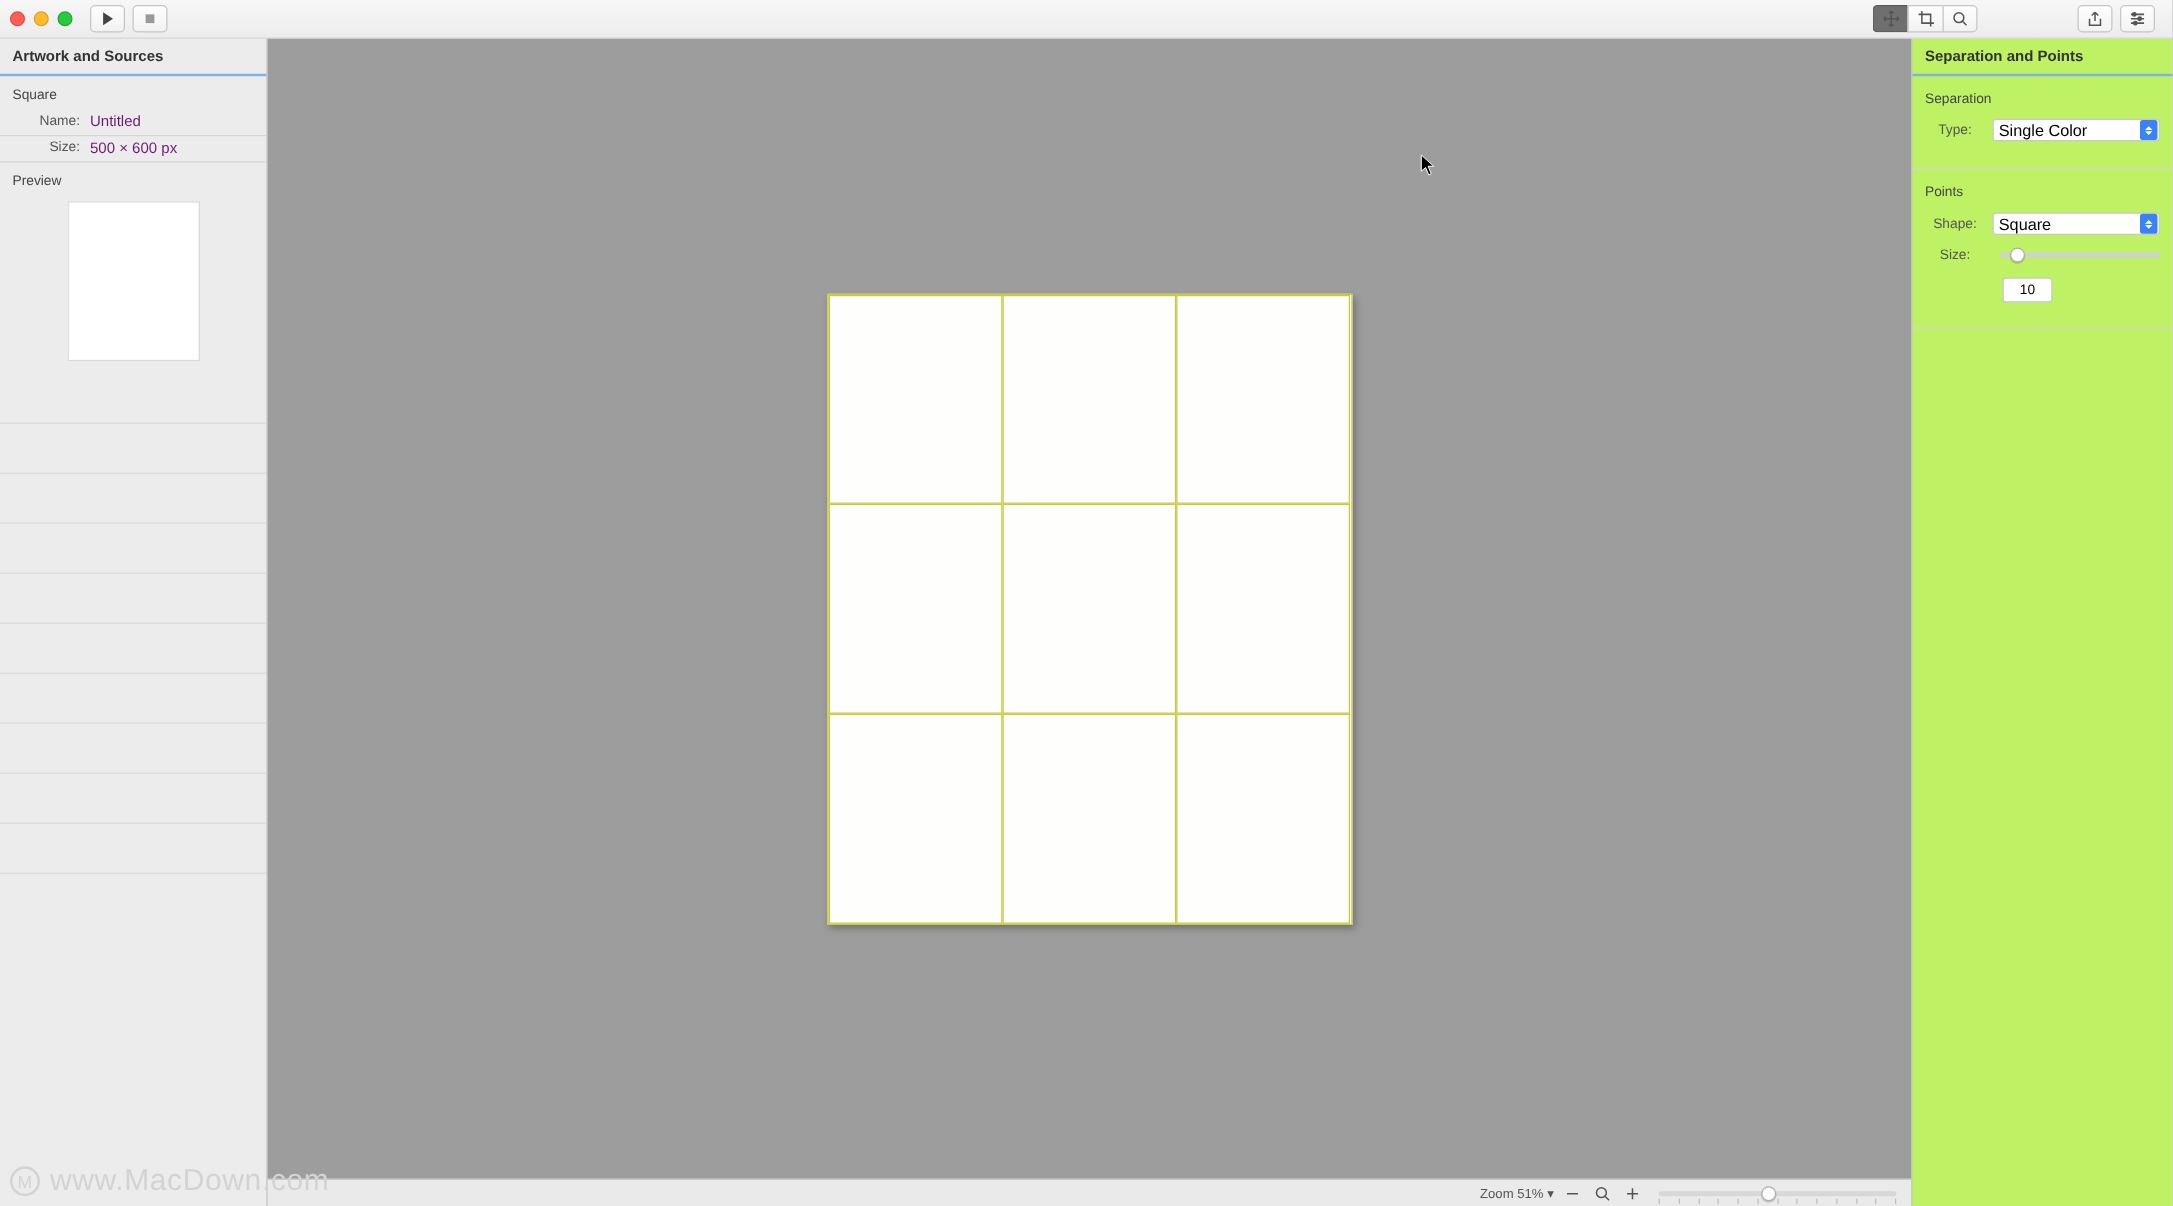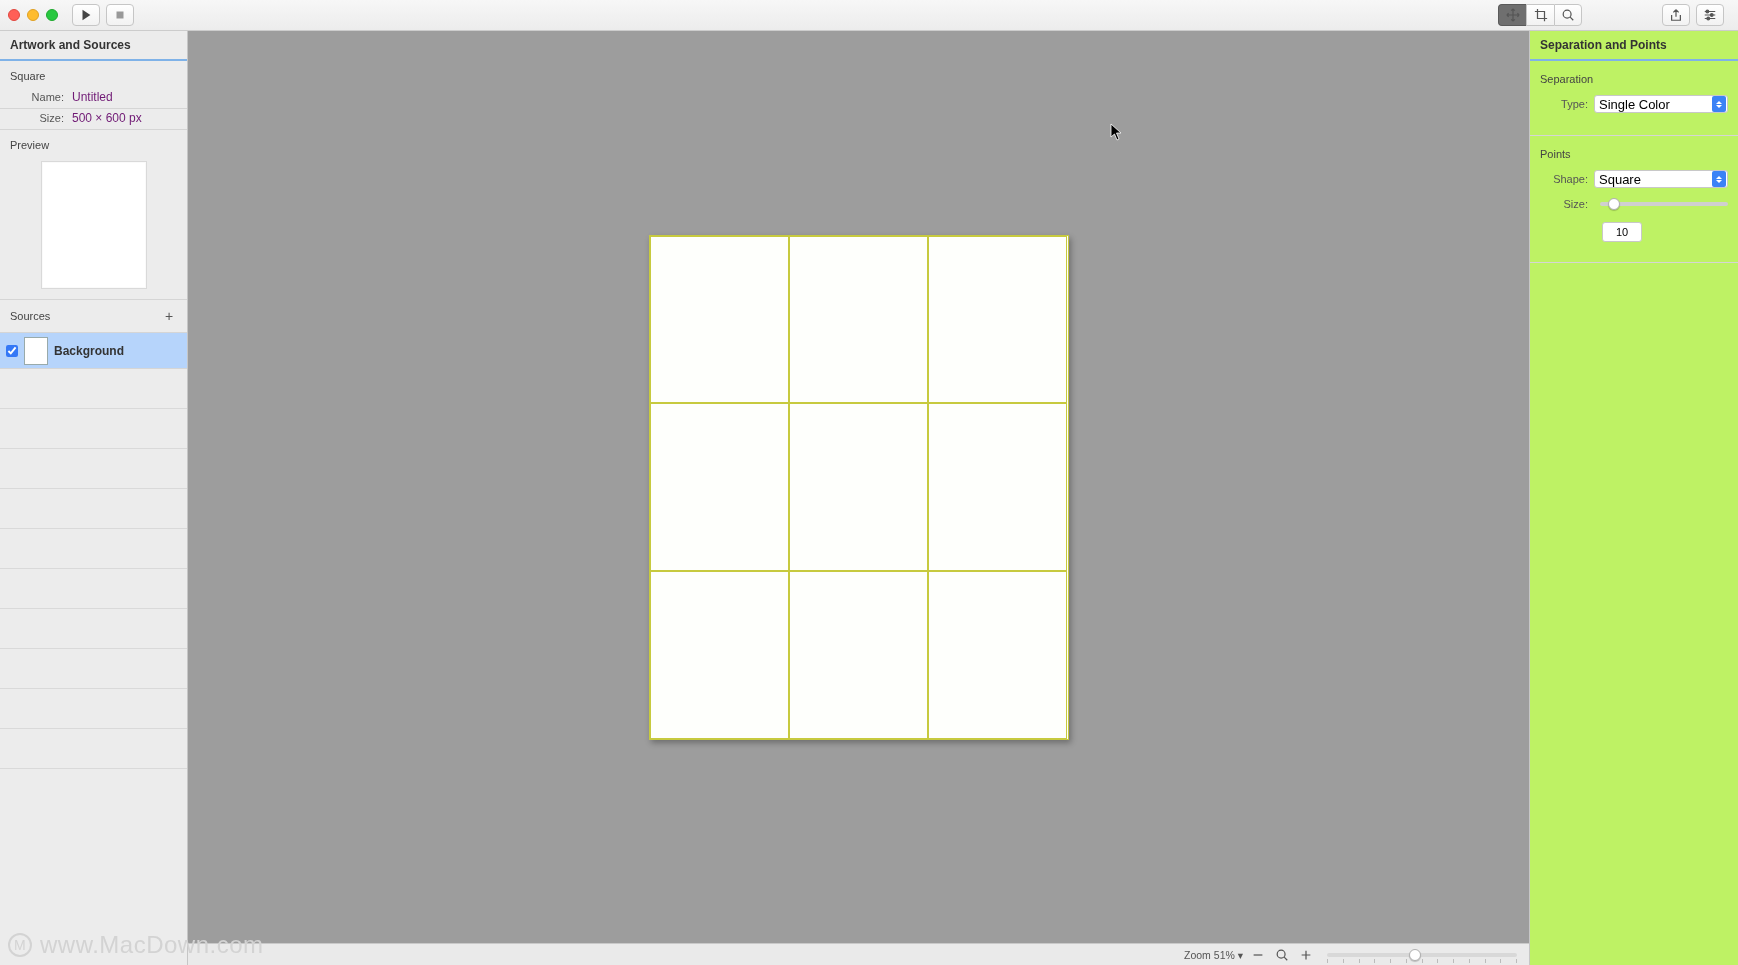--- a/index.html
+++ b/index.html
@@ -29,21 +29,21 @@
 .tbtn-dark { background: #6f6f6f; border-color:#5a5a5a; }
 .tbtn-dark svg { stroke: #fff; }
 .tgroup { display: flex; }
 .tgroup .tbtn { border-radius: 0; margin-right: 0; border-right: none; }
 .tgroup .tbtn:first-child { border-top-left-radius:4px; border-bottom-left-radius:4px; }
 .tgroup .tbtn:last-child { border-top-right-radius:4px; border-bottom-right-radius:4px; border-right:1px solid #c6c6c6; }
 .tspace { flex:1; }
 
 
 .layout { display: flex; height: calc(100% - 31px); }
-.left-panel { width: 188px; background: #ececec; border-right:1px solid #c6c6c6; display:flex; flex-direction:column; }
+.left-panel { width: 214px; background: #ececec; border-right:1px solid #c6c6c6; display:flex; flex-direction:column; }
 .right-panel { width: 209px; background: #bef264; border-left:1px solid #c6c6c6; display:flex; flex-direction:column; }
 .center { flex:1; background: #9d9d9d; position:relative; display:flex; flex-direction:column; }
 
 
 .panel-title {
   font-size: 12px; font-weight: 600; color:#333;
   padding: 7px 10px 7px 10px; border-bottom: 2px solid #7fb2e8;
 }
 .section-hd { font-size: 11px; color:#444; padding: 9px 10px 6px; font-weight:400; }
 .divider { height:1px; background:#d5d5d5; margin: 0; }
@@ -72,21 +72,21 @@
 .src-check { width:12px; height:12px; accent-color:#3478f6; }
 .src-thumb { width:24px; height:28px; background:#fff; border:1px solid #9aa; }
 .src-name { font-size:12px; font-weight:600; color:#333; }
 
 .empty-rows { flex:1; display:flex; flex-direction:column; }
 .empty-row { height:40px; border-bottom:1px solid #d9d9d9; }
 
 
 .right-section-title { font-size:11px; color:#444; padding:12px 10px 6px; }
 .form-row { display:flex; align-items:center; padding:4px 10px; }
-.form-label { width:48px; font-size:11px; color:#555; text-align:right; margin-right:6px; }
+.form-label { width:48px; font-size:11px; color:#555; text-align:center; margin-right:6px; }
 .select {
   flex:1; height:18px; background:#fff; border:1px solid #c8c8c8; border-radius:3px;
   font-size:13px; padding:0 4px; display:flex; align-items:center; justify-content:space-between;
   position:relative;
 }
 .select-arrows {
   width:14px; height:16px; background:#3b82f6; border-radius:2px;
   display:flex; flex-direction:column; align-items:center; justify-content:center;
   margin-right:-3px; margin-top:-1px; margin-bottom:-1px;
 }
@@ -209,30 +209,21 @@
     <div class="kv">
       <div class="kv-label">Size:</div>
       <div class="kv-val">500 × 600 px</div>
     </div>
     <div class="divider"></div>
     <div class="section-hd">Preview</div>
     <div class="preview-wrap">
       <div class="preview-box"></div>
     </div>
 
-    <div class="sources-hd">
-      <span>Sources</span>
-      <span class="add-btn">+</span>
-    </div>
-
-    <div class="source-row">
-      <input type="checkbox" class="src-check" checked="" style="">
-      <div class="src-thumb"></div>
-      <div class="src-name">Background</div>
-    </div>
+
 
     <div class="empty-rows">
       <div class="empty-row"></div>
         <div class="empty-row"></div>
         <div class="empty-row"></div>
       <div class="empty-row"></div>
         <div class="empty-row"></div>
         <div class="empty-row"></div>
       <div class="empty-row"></div>
         <div class="empty-row"></div>

